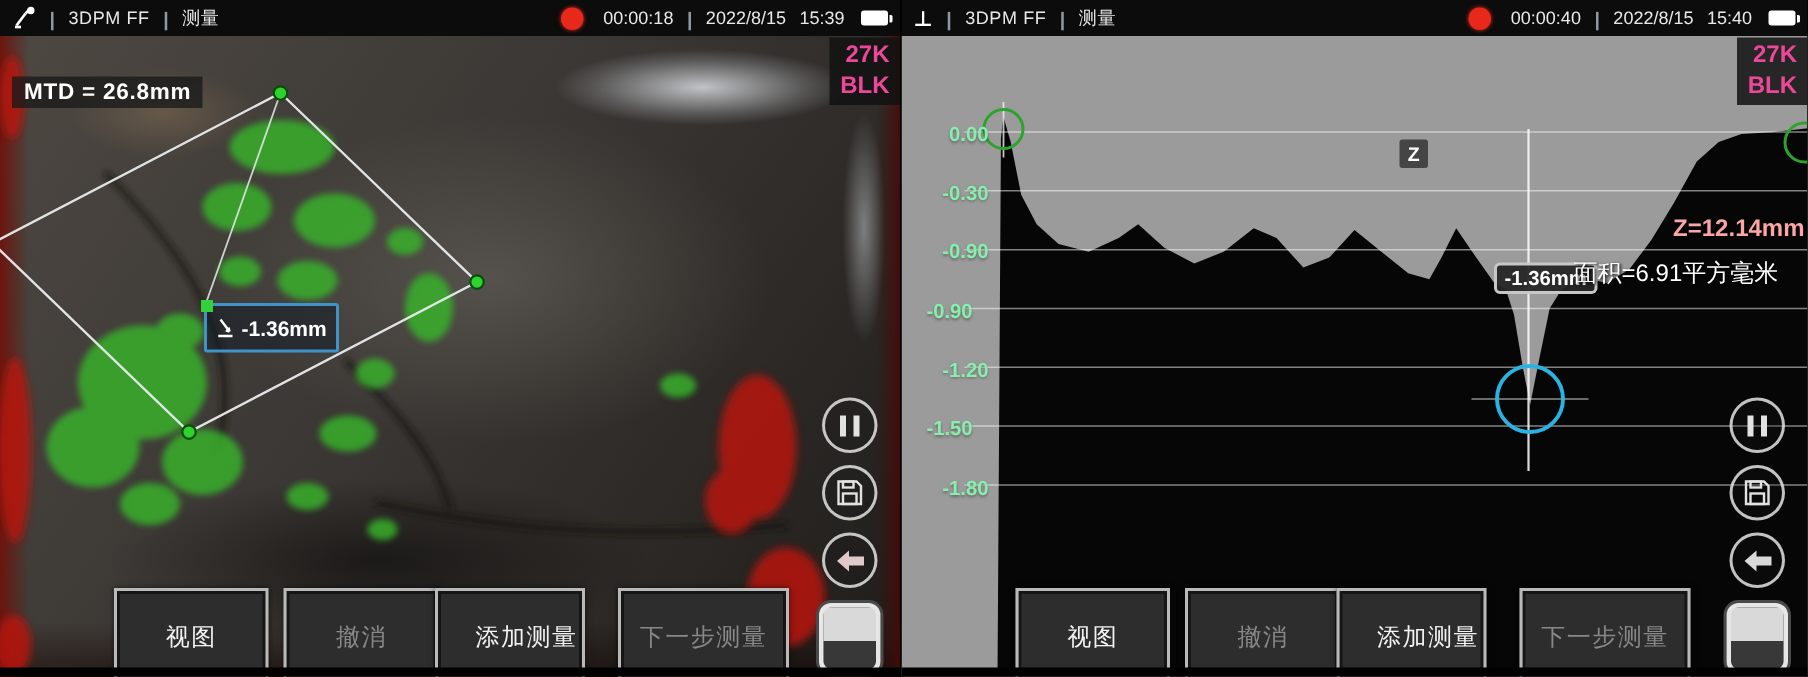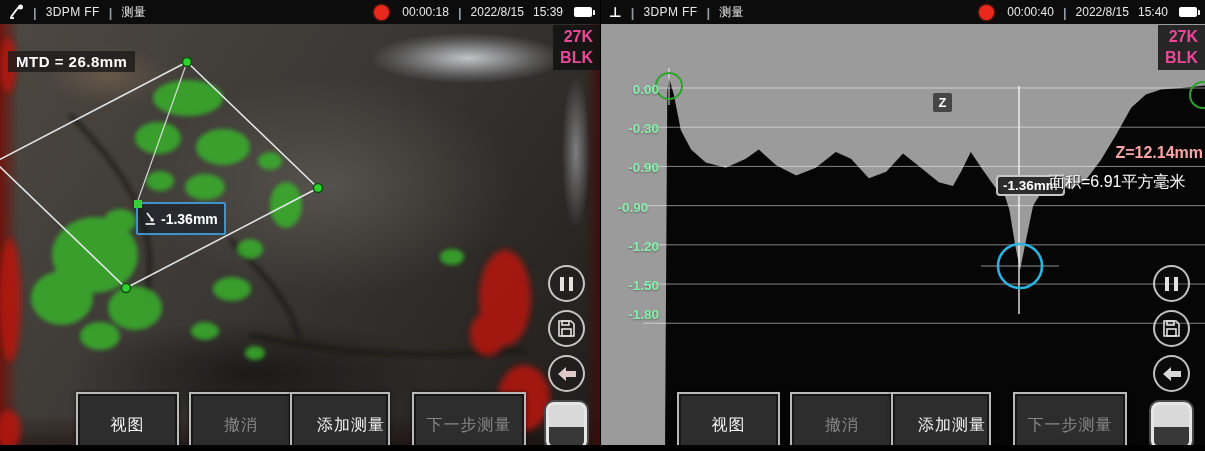--- a/index.html
+++ b/index.html
@@ -246,22 +246,22 @@
     <circle cx="602" cy="95" r="13" fill="none" stroke-width="2" stroke="#2da32d"></circle>
     <circle cx="419" cy="266" r="22" fill="none" stroke-width="2.6" stroke="#2ab2e0"></circle>
   </svg>
 
   <div class="ytick-labels">
       <div class="ytick" style="top: 82px;">0.00</div>
       <div class="ytick" style="top: 121.21px;">-0.30</div>
       <div class="ytick" style="top: 160.42px;">-0.90</div>
       <div class="ytick" style="top: 199.63px; text-align: center;">-0.90</div>
       <div class="ytick" style="top: 238.84px;">-1.20</div>
-      <div class="ytick" style="top: 278.05px;">-1.50</div>
-      <div class="ytick" style="top: 307px;">-1.80</div>
+      <div class="ytick" style="top: 278.05px; text-align: center;">-1.50</div>
+      <div class="ytick" style="top: 318px;">-1.80</div>
     </div>
 
   <div class="topbar">
     <span class="tb-icon">⊥</span>
     <span class="tb-sep">|</span>
     <span class="tb-mode">3DPM FF</span>
     <span class="tb-sep">|</span>
     <span class="tb-mode">测量</span>
     <span class="tb-spacer"></span>
     <span class="recdot"></span>

